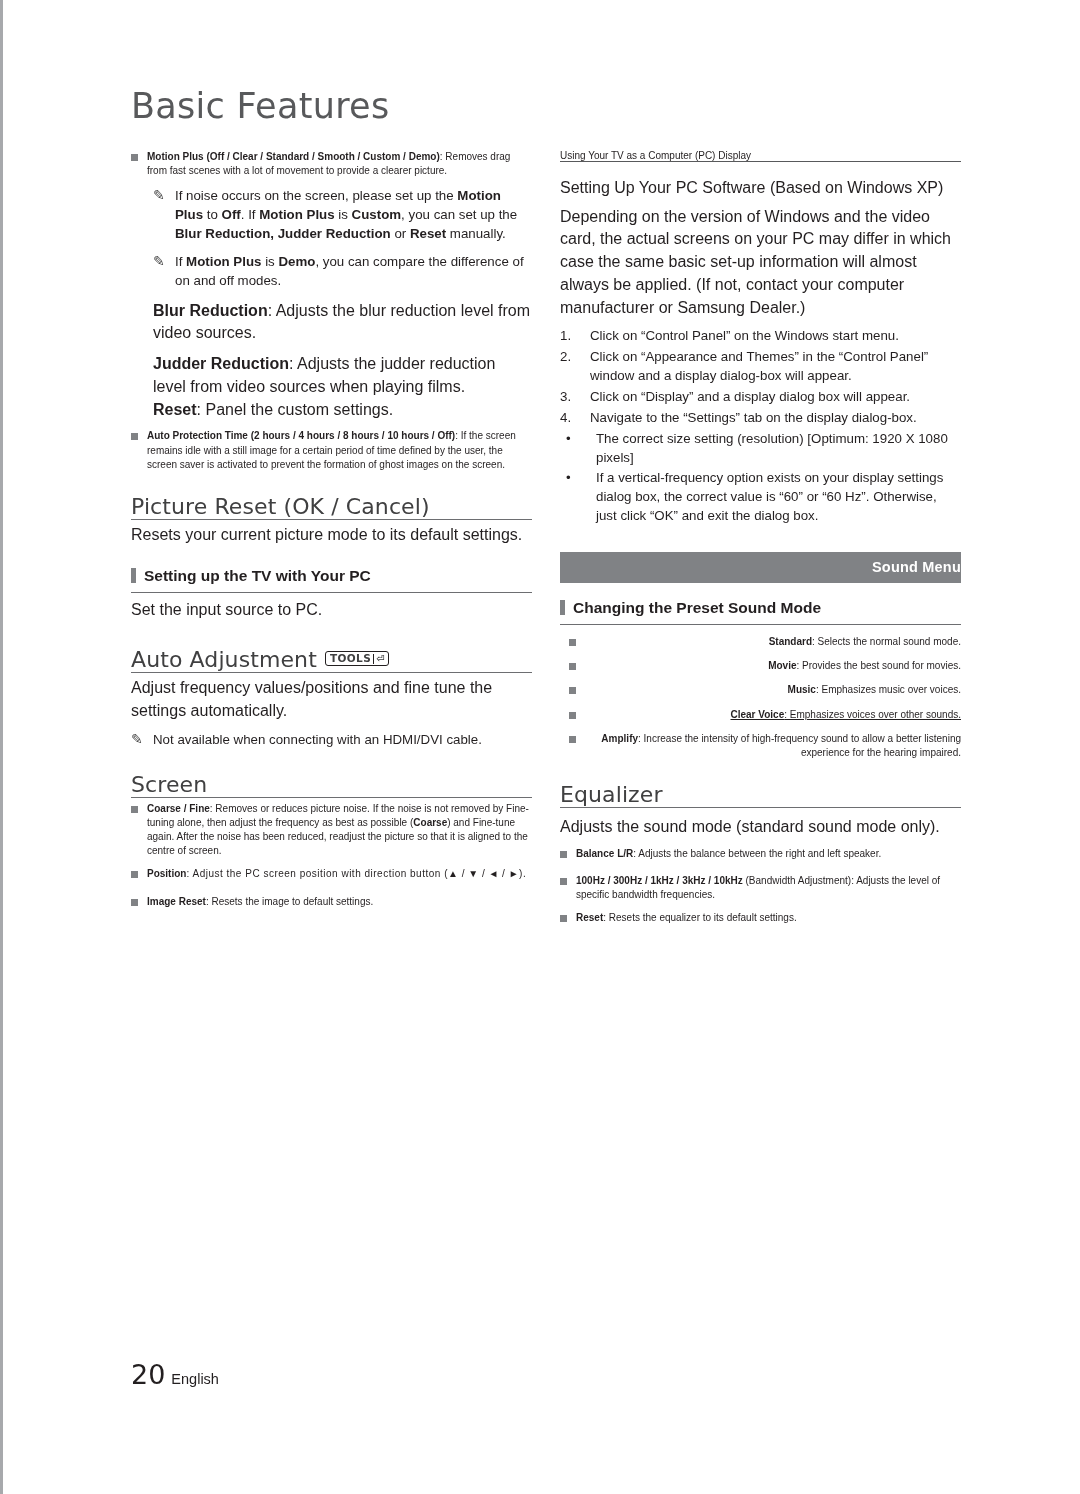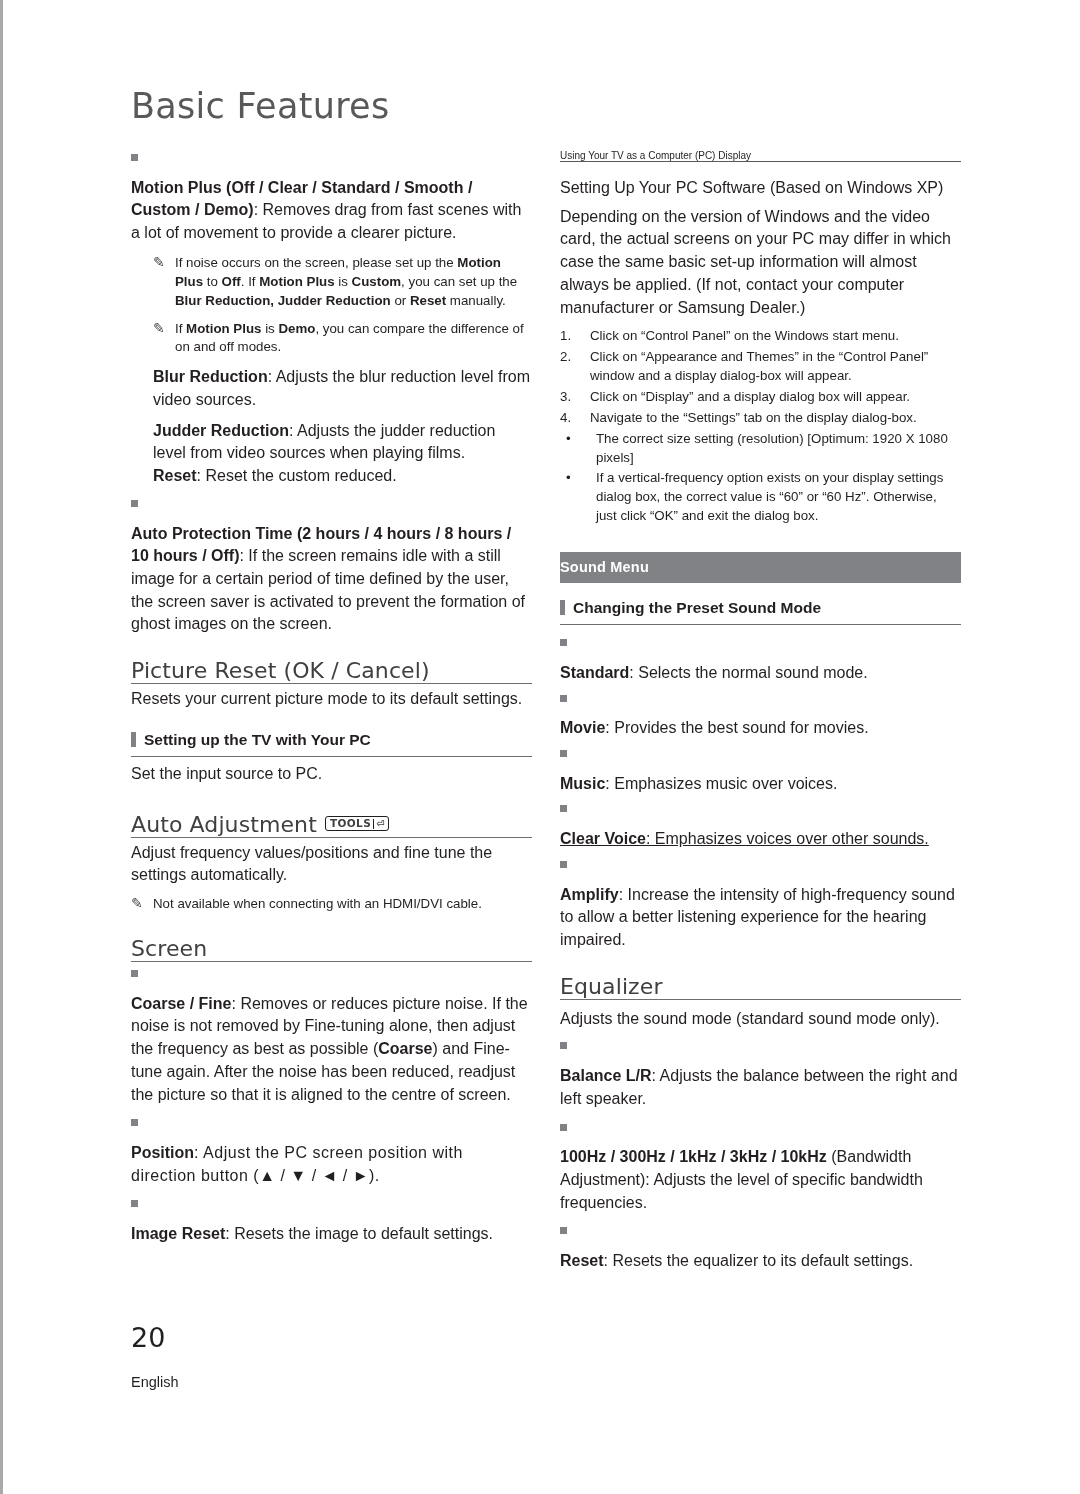--- a/index.html
+++ b/index.html
@@ -46,23 +46,22 @@
   
   p {
     margin: 0 0 8px 0;
     font-size: 16px;
     line-height: 1.42;
   }
   .tight { margin-bottom: 0; }
   .bulletrow {
     display: flex;
     margin: 0 0 9px 0;
-    font-size: 16px;
-    line-height: 1.42;
-    flex-direction: column;
+    font-size: 10px;
+    line-height: 1.42;
   }
   .bullet-sq {
     flex: 0 0 16px;
     padding-top: 4px;
   }
   .bullet-sq i {
     display: inline-block;
     width: 7px; height: 7px;
     background: #808285;
     vertical-align: top;
@@ -131,21 +130,21 @@
   h3.sub::before {
     content: "";
     position: absolute;
     left: 0; top: 1px;
     width: 5px; height: 15px;
     background: #808285;
   }
   .menubar {
     background: #808285;
     color: #ffffff;
-    text-align: left;
+    text-align: right;
     font-weight: bold;
     font-size: 14.5px;
     padding: 7px 0 8px 0;
     letter-spacing: 0.2px;
     margin-bottom: 6px;
   }
   .underline-head {
     font-size: 10px;
     border-bottom: 1px solid #58595b;
     padding-bottom: 0;
@@ -172,22 +171,21 @@
     border-left: 1px solid #231f20;
     padding-left: 2px;
   }
   
   .footer {
     position: absolute;
     left: 128px;
     bottom: 104px;
     display: flex;
     align-items: baseline;
-    gap: 21px;
-    flex-direction: column;
+    gap: 6px;
   }
   .footer .num {
     font-family: "DejaVu Sans", sans-serif;
     font-size: 27px;
     color: #231f20;
   }
   .footer .lang {
     font-size: 14.5px;
     color: #231f20;
   }
@@ -217,21 +215,21 @@
 
         <div class="note">
           <span class="pen">✎</span>
           <span>If <b>Motion Plus</b> is <b>Demo</b>, you can compare the difference of on and off modes.</span>
         </div>
 
         <p class="indent"><b>Blur Reduction</b><span>: Adjusts the blur reduction level from video sources.</span></p>
 
         <p class="indent tight"><b>Judder Reduction</b><span>: Adjusts the judder reduction level from video sources when playing films.</span></p>
 
-        <p class="indent"><b>Reset</b><span>: Reset the custom reduced.</span></p>
+        <p class="indent"><b>Reset</b><span>: Panel the custom settings.</span></p>
 
         <div class="bulletrow">
           <span class="bullet-sq"><i></i></span>
           <span class="bullet-txt"><b>Auto Protection Time (2 hours / 4 hours / 8 hours / 10 hours / Off)</b><span>: If the screen remains idle with a still image for a certain period of time defined by the user, the screen saver is activated to prevent the formation of ghost images on the screen.</span></span>
         </div>
 
         <h2 class="sec">Picture Reset (OK / Cancel)</h2>
         <p>Resets your current picture mode to its default settings.</p>
 
         <h3 class="sub">Setting up the TV with Your PC</h3>
@@ -299,21 +297,21 @@
               <span class="d">•</span>
               <span class="t">If a vertical-frequency option exists on your display settings dialog box, the correct value is “60” or “60 Hz”. Otherwise, just click “OK” and exit the dialog box.</span>
             </div>
         </div>
 
         <div class="menubar" style="margin-top:26px;">Sound Menu</div>
 
         <h3 class="sub" style="margin-top:16px;">Changing the Preset Sound Mode</h3>
 
 
-        <div style="margin-top:10px;">
+        <div style="margin-top:10px;text-align:right;">
           <div class="bulletrow" style="margin-bottom:6px;">
             <span class="bullet-sq"><i></i></span>
             <span class="bullet-txt"><b>Standard</b><span>: Selects the normal sound mode.</span></span>
           </div>
           <div class="bulletrow" style="margin-bottom:6px;">
             <span class="bullet-sq"><i></i></span>
             <span class="bullet-txt"><b>Movie</b><span>: Provides the best sound for movies.</span></span>
           </div>
           <div class="bulletrow" style="margin-bottom:6px;">
             <span class="bullet-sq"><i></i></span>

